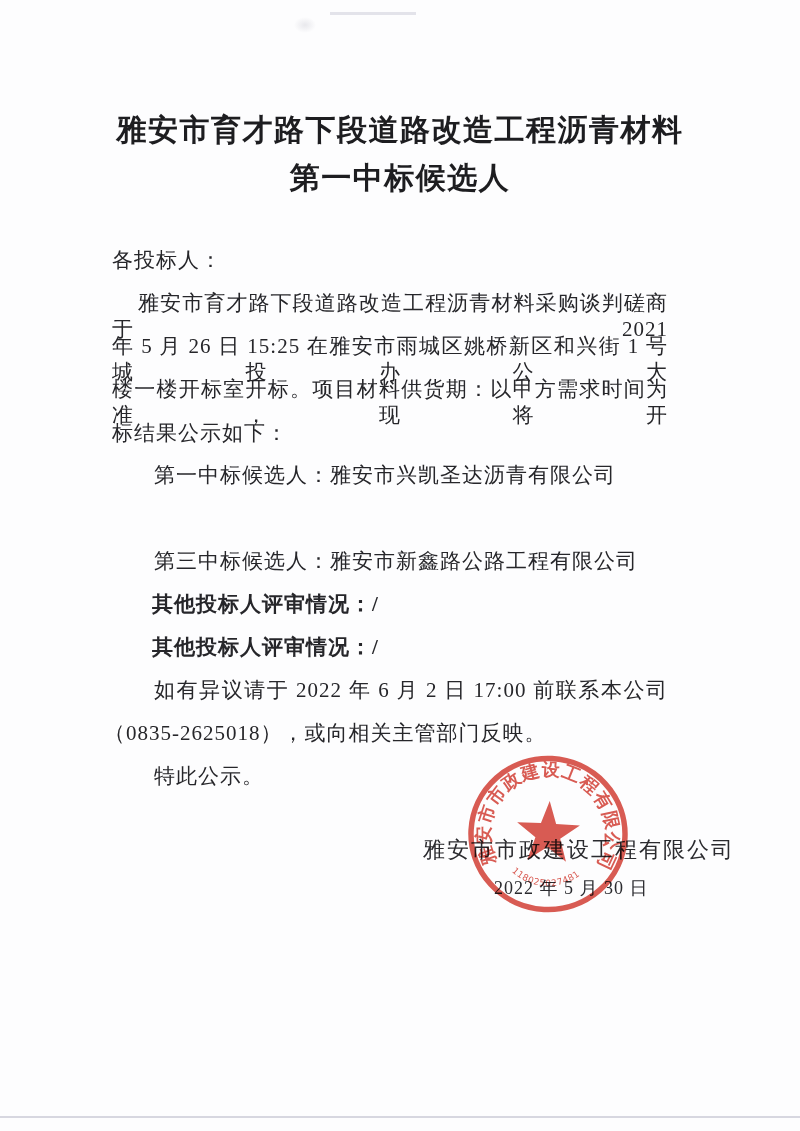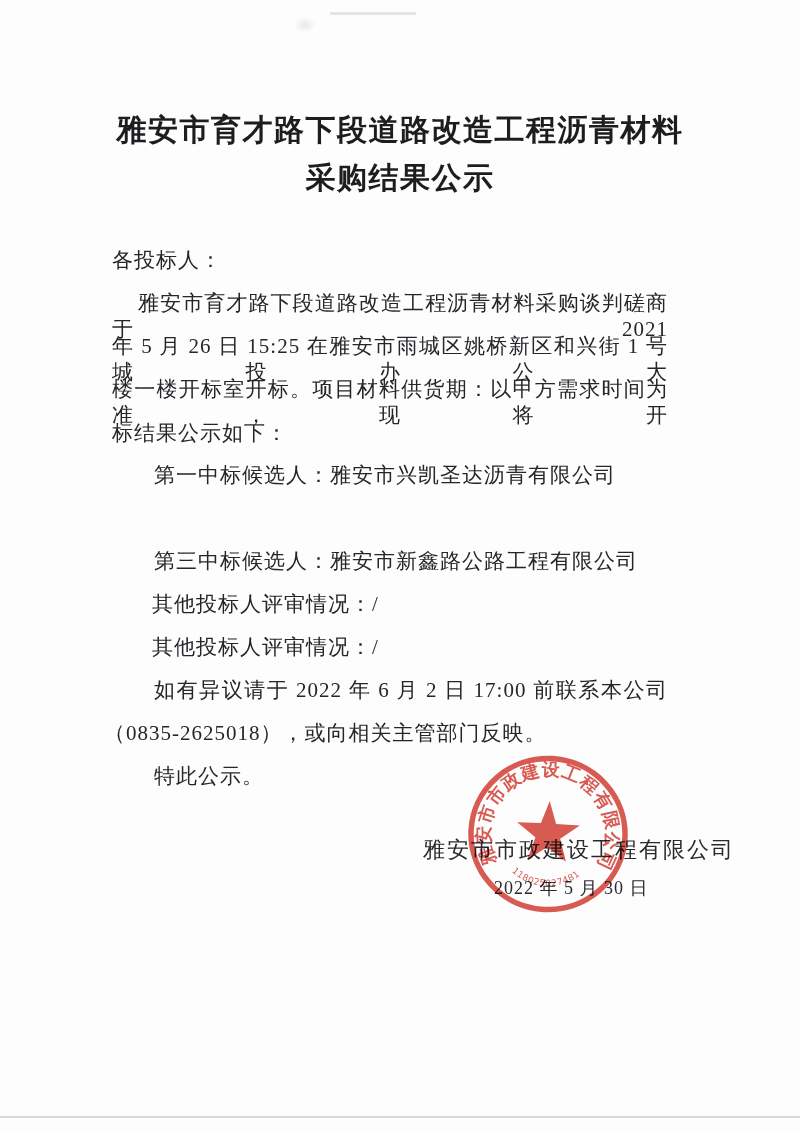--- a/index.html
+++ b/index.html
@@ -20,21 +20,21 @@
   .title{position:absolute;left:0;top:106px;width:800px;margin:0;
     text-align:center;font-size:30px;font-weight:700;color:#1d1d20;
     letter-spacing:1.5px;line-height:48px;}
   .title .tl{display:block;}
 
   
   .l{position:absolute;left:112px;width:556px;font-size:21px;line-height:26px;
     letter-spacing:1px;white-space:nowrap;}
   .just{white-space:normal;text-align:justify;text-align-last:justify;}
   .ind26{text-indent:26px;}
-  .ind40{text-indent:40px;}
+  .ind40{text-indent:40px;font-weight:bold;}
   .ind42{text-indent:42px;}
 
   
   .sig-company{position:absolute;left:423px;top:835px;font-size:22px;letter-spacing:2px;
     white-space:nowrap;color:#2a2a2e;}
   .sig-date{position:absolute;left:494px;top:876px;font-size:18px;letter-spacing:1px;
     white-space:nowrap;color:#2a2a2e;}
 
   
   .stamp{position:absolute;left:448px;top:734px;width:200px;height:200px;
@@ -48,21 +48,21 @@
 </head>
 <body>
 
 <div class="page">
 
   <div class="artifact artifact-line-top"></div>
   <div class="artifact artifact-smudge"></div>
 
   <h1 class="title">
     <span class="tl">雅安市育才路下段道路改造工程沥青材料</span>
-    <span class="tl">采购结果公示</span>
+    <span class="tl">第一中标候选人</span>
   </h1>
 
   <div class="l" style="top:247px">各投标人：</div>
 
   <div class="l just ind26" style="top:290px">雅安市育才路下段道路改造工程沥青材料采购谈判磋商于 2021</div>
   <div class="l just" style="top:333px">年 5 月 26 日 15:25 在雅安市雨城区姚桥新区和兴街 1 号城投办公大</div>
   <div class="l just" style="top:376px">楼一楼开标室开标。项目材料供货期：以甲方需求时间为准，现将开</div>
   <div class="l" style="top:420px">标结果公示如下：</div>
 
   <div class="l ind42" style="top:462px">第一中标候选人：雅安市兴凯圣达沥青有限公司</div>

